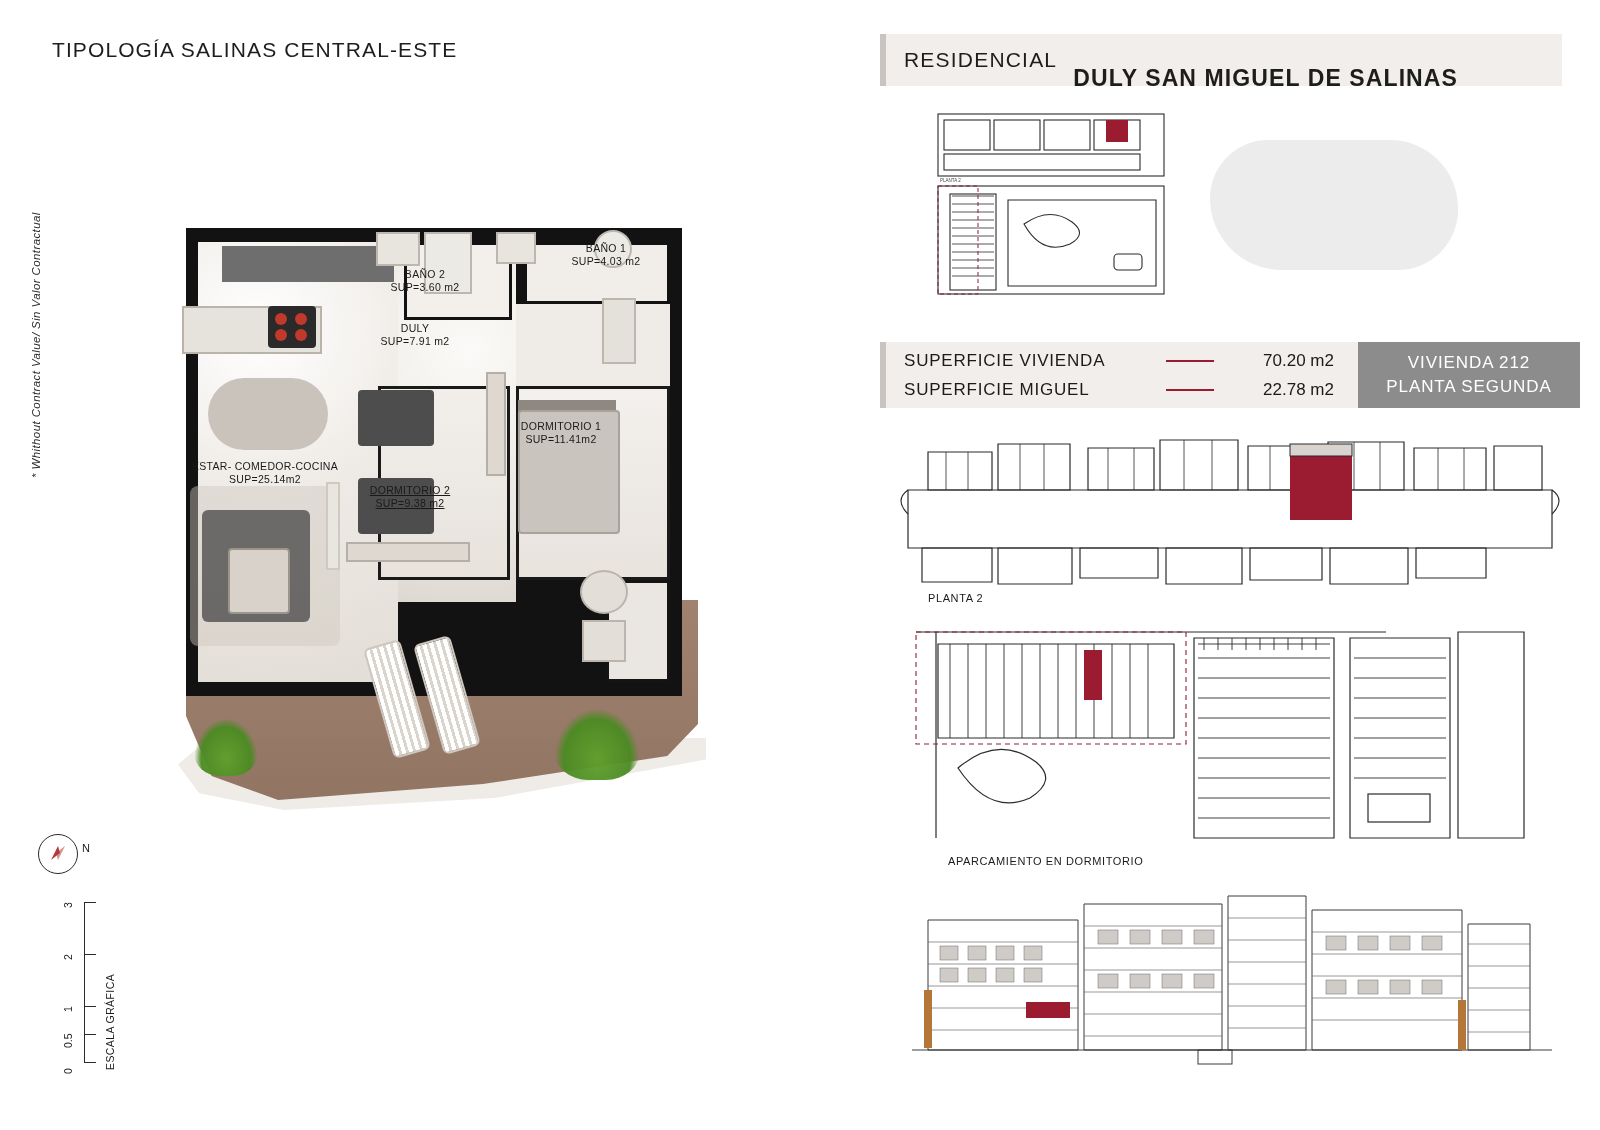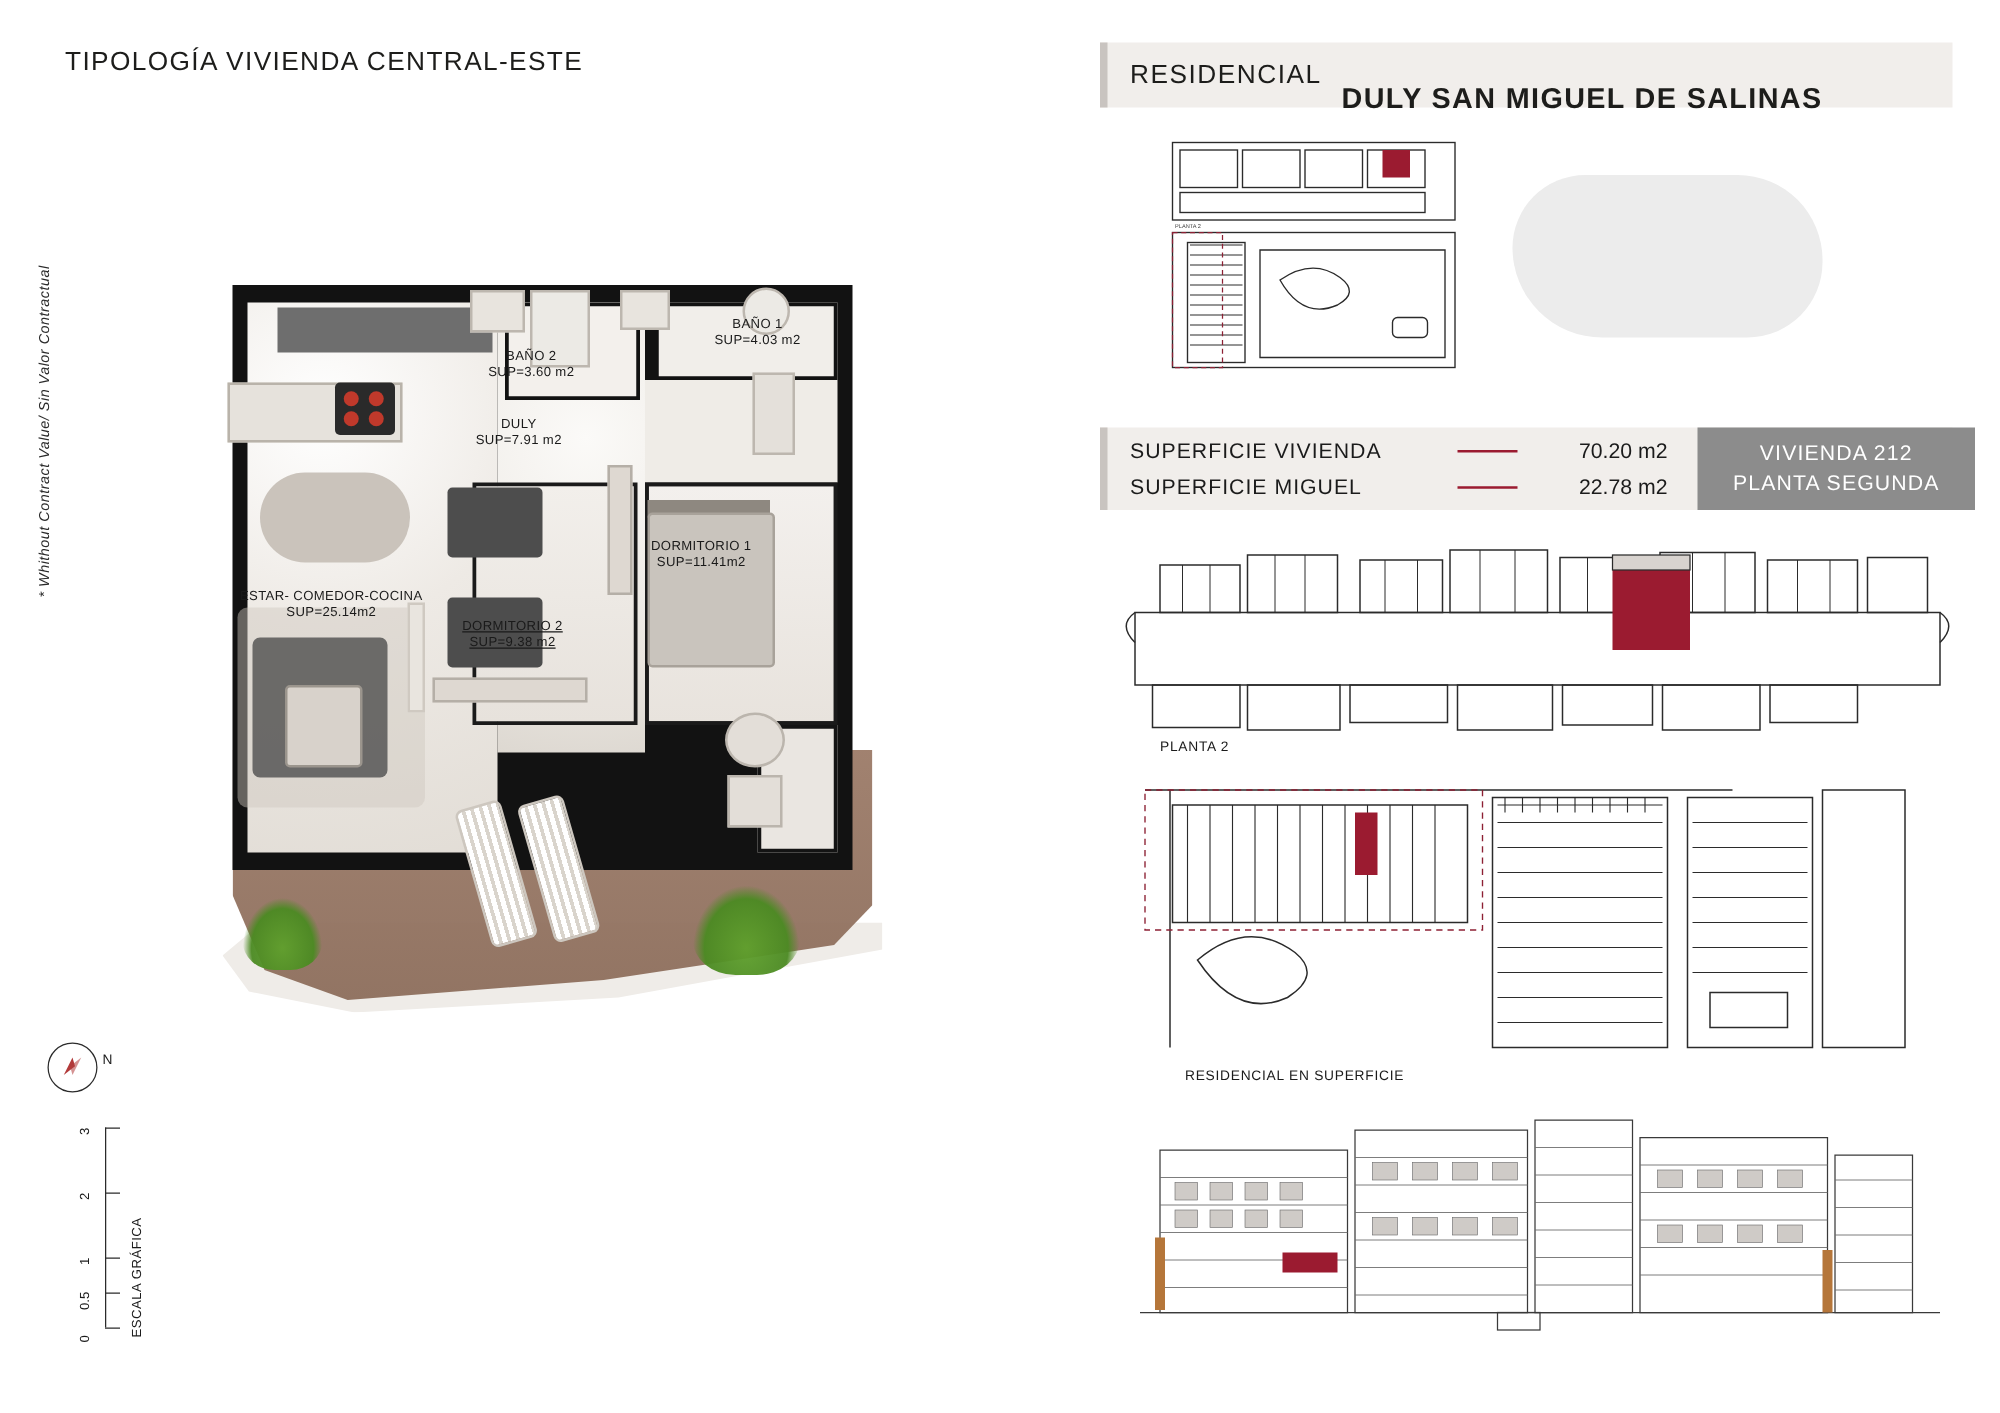--- a/index.html
+++ b/index.html
@@ -169,21 +169,20 @@
   .plant.p2 { left: 404px; top: 498px; width: 86px; height: 72px; }
 
   .rm-label {
     position: absolute;
     text-align: center;
     font-size: 10.5px;
     line-height: 13px;
     color: #1a1a1a;
     letter-spacing: .3px;
     white-space: nowrap;
-    margin-top: 11px;
   }
   .rm-label b { font-weight: 400; }
 
   
   #side-note {
     position: absolute;
     left: 30px;
     top: 478px;
     transform: rotate(-90deg);
     transform-origin: left top;
@@ -330,21 +329,21 @@
   .parking { position: absolute; left: 18px; top: 618px; width: 664px; height: 230px; }
   .pk-lbl { position: absolute; left: 68px; top: 855px; font-size: 11px; letter-spacing: .6px; }
 
   .elevation { position: absolute; left: 18px; top: 880px; width: 664px; height: 190px; }
 
   svg { display: block; }
 </style>
 </head>
 <body>
 
-<div id="page-title">TIPOLOGÍA VIVIENDA CENTRAL-ESTE</div>
+<div id="page-title">TIPOLOGÍA SALINAS CENTRAL-ESTE</div>
 
 <div id="floorplan">
 
   <div class="terrace-edge"></div>
   <div class="terrace-floor"></div>
 
   <div class="apt-shell">
     <div class="interior room-living"></div>
     <div class="interior room-hall"></div>
     <div class="interior room-corridor"></div>
@@ -523,21 +522,21 @@
       <g stroke="#2b2b2b" stroke-width="0.9">
         <path d="M52 26 v94 M70 26 v94 M88 26 v94 M106 26 v94 M124 26 v94 M142 26 v94 M160 26 v94 M178 26 v94 M196 26 v94 M214 26 v94 M232 26 v94 M250 26 v94"></path>
         <path d="M300 40 h132 M300 60 h132 M300 80 h132 M300 100 h132 M300 120 h132 M300 140 h132 M300 160 h132 M300 180 h132 M300 200 h132"></path>
         <path d="M456 40 h92 M456 60 h92 M456 80 h92 M456 100 h92 M456 120 h92 M456 140 h92 M456 160 h92"></path>
         <path d="M300 26 h132 M306 20 v12 M320 20 v12 M334 20 v12 M348 20 v12 M362 20 v12 M376 20 v12 M390 20 v12 M404 20 v12 M418 20 v12"></path>
       </g>
       <rect x="18" y="14" width="270" height="112" fill="none" stroke="#8d2034" stroke-width="1.1" stroke-dasharray="5 4"></rect>
       <rect x="186" y="32" width="18" height="50" fill="#9b1b30"></rect>
     </svg>
   </div>
-  <div class="pk-lbl">RESIDENCIAL EN SUPERFICIE</div>
+  <div class="pk-lbl">APARCAMIENTO EN DORMITORIO</div>
 
   <div class="elevation">
     <svg viewBox="0 0 664 190" width="664" height="190">
       <g fill="none" stroke="#3a3a3a" stroke-width="1">
         <path d="M30 40 h150 v130 H30 z"></path>
         <path d="M186 24 h138 v146 H186 z"></path>
         <path d="M330 16 h78 v154 h-78 z"></path>
         <path d="M414 30 h150 v140 H414 z"></path>
         <path d="M570 44 h62 v126 h-62 z"></path>
         <path d="M14 170 h640"></path>

